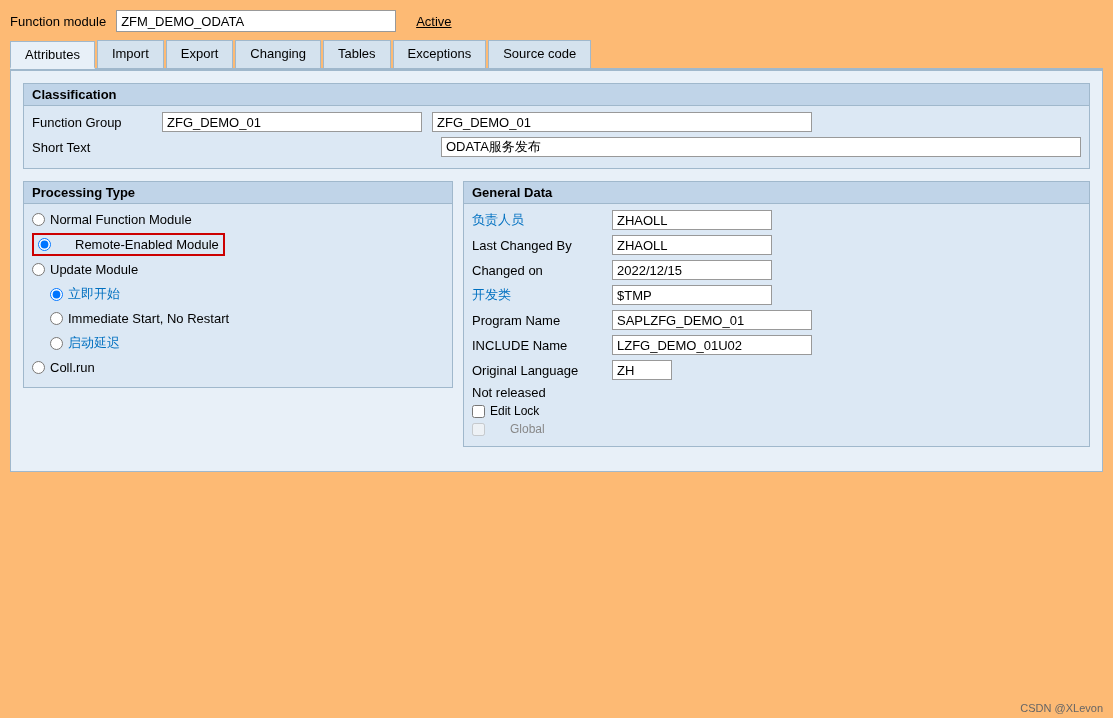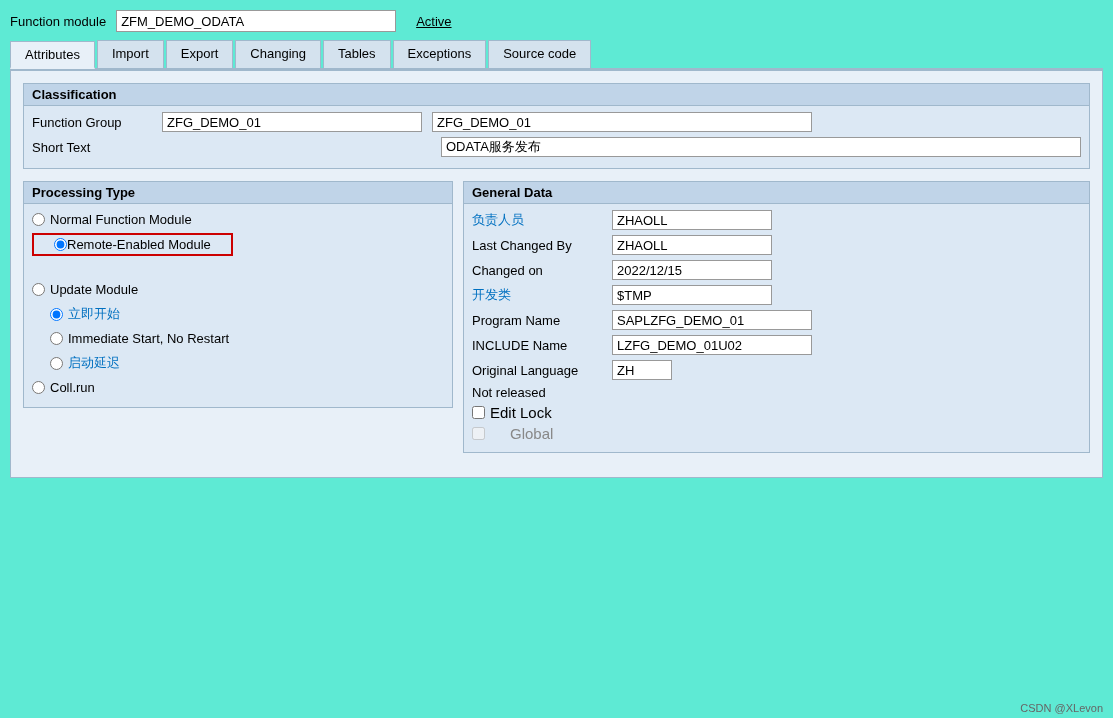--- a/index.html
+++ b/index.html
@@ -7,21 +7,21 @@
       font-family: Arial, sans-serif;
       font-size: 13px;
       background: #c8d8e8;
       width: 1113px;
       height: 718px;
       overflow: hidden;
       position: relative;
     }
 
     .main-container {
-      background: #5eead4;
+      background: #fdba74;
       padding: 10px;
       height: 100%;
     }
 
     .header-row {
       display: flex;
       align-items: center;
       margin-bottom: 8px;
       gap: 10px;
     }
@@ -156,24 +156,25 @@
       color: #000;
     }
 
     .radio-label.chinese {
       color: #0070c0;
     }
 
     
     .highlighted-radio {
       border: 2px solid #cc0000;
-      padding: 2px 20px;
+      padding: 2px 4px;
       display: inline-flex;
       align-items: center;
-      margin-bottom: 20px;
+      margin-bottom: 0;
+      gap: 24px;
     }
 
     
     .gen-field-row {
       display: flex;
       align-items: center;
       margin-bottom: 5px;
     }
 
     .gen-label {
@@ -204,21 +205,21 @@
       display: flex;
       align-items: center;
       margin-bottom: 4px;
     }
 
     .checkbox-row input[type="checkbox"] {
       margin-right: 5px;
     }
 
     .checkbox-label {
-      font-size: 15px;
+      font-size: 12px;
       color: #000;
     }
 
     .checkbox-label.disabled {
       color: #888;
       margin-left: 20px;
     }
 
     
     .not-released {

